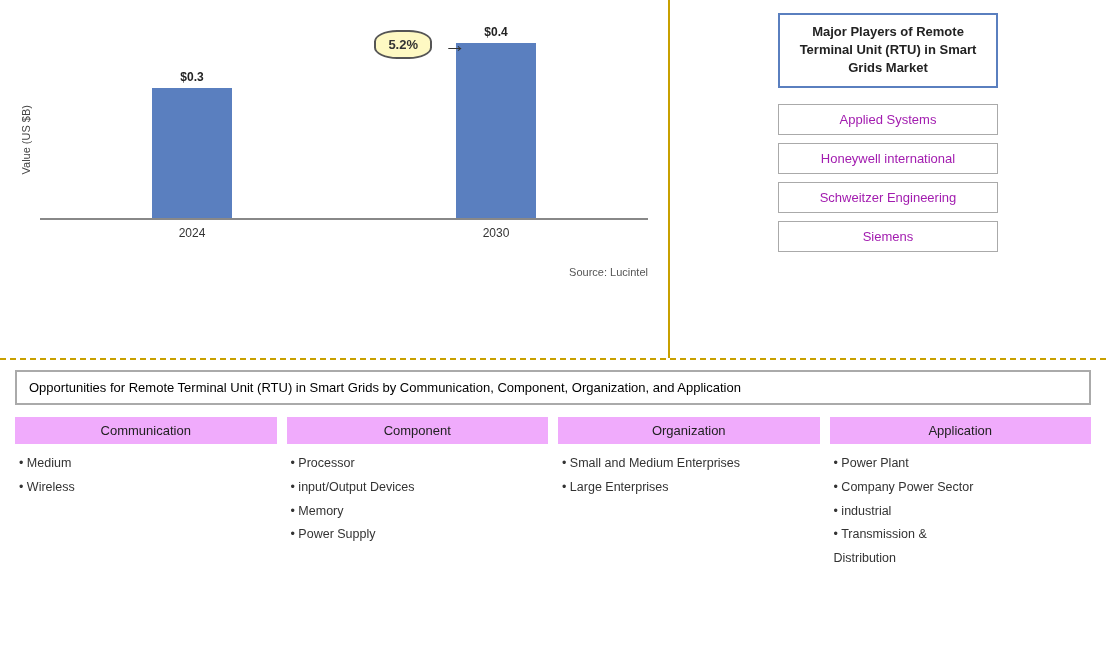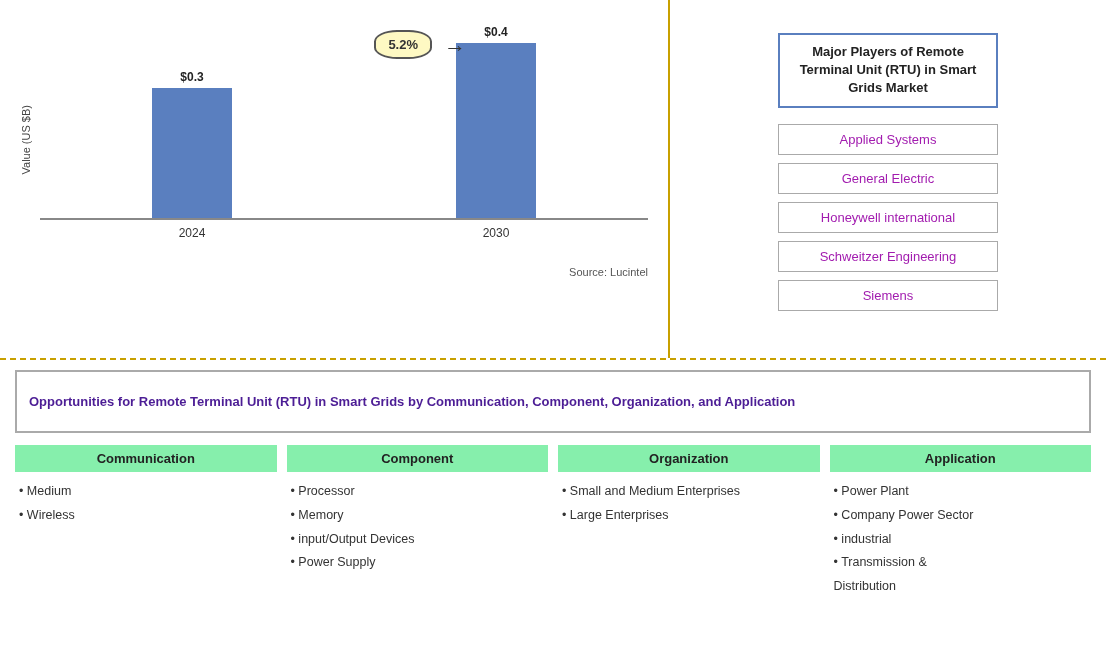--- a/index.html
+++ b/index.html
@@ -98,21 +98,21 @@
       font-size: 11px;
       color: #555;
       align-self: flex-end;
       margin-top: 6px;
     }
     .right-panel {
       flex: 1;
       display: flex;
       flex-direction: column;
       align-items: center;
-      padding: 33px 15px;
+      padding: 13px 15px;
     }
     .major-players-box {
       border: 2px solid #5a7fbf;
       padding: 8px 15px;
       text-align: center;
       font-weight: bold;
       font-size: 13px;
       margin-bottom: 16px;
       color: #222;
       line-height: 1.4;
@@ -126,41 +126,41 @@
       font-size: 13px;
       color: #a21caf;
       width: 220px;
     }
     .bottom-section {
       flex: 1;
       padding: 10px 15px 10px 15px;
     }
     .opportunities-title {
       border: 2px solid #aaa;
-      padding: 22px 12px;
-      font-size: 13px;
-      font-weight: bold;
-      color: #4c1d95;
+      padding: 8px 12px;
+      font-size: 13px;
+      font-weight: normal;
+      color: #000000;
       margin-bottom: 12px;
       display: inline-block;
       width: 100%;
     }
     .categories-row {
       display: flex;
       flex-direction: row;
       gap: 10px;
     }
     .category-col {
       flex: 1;
       display: flex;
       flex-direction: column;
     }
     .category-header {
-      background: #86efac;
-      font-weight: bold;
+      background: #f0abfc;
+      font-weight: normal;
       font-size: 13px;
       text-align: center;
       padding: 6px 4px;
       margin-bottom: 8px;
       color: #222;
     }
     .category-items {
       font-size: 12.5px;
       color: #333;
       line-height: 1.9;
@@ -210,21 +210,20 @@
         </div>
       </div>
       <div class="source-text">Source: Lucintel</div>
     </div>
 
     <div class="right-panel">
       <div class="major-players-box">
         Major Players of Remote<br>Terminal Unit (RTU) in Smart<br>Grids Market
       </div>
       <div class="player-item">Applied Systems</div>
-      <div class="player-item">General Electric</div>
       <div class="player-item">Honeywell international</div>
       <div class="player-item">Schweitzer Engineering</div>
       <div class="player-item">Siemens</div>
     </div>
   </div>
 
   <div class="bottom-section">
     <div class="opportunities-title">Opportunities for Remote Terminal Unit (RTU) in Smart Grids by Communication, Component, Organization, and Application</div>
     <div class="categories-row">
 
@@ -233,22 +232,22 @@
         <ul class="category-items">
           <li>Medium</li>
           <li>Wireless</li>
         </ul>
       </div>
 
       <div class="category-col">
         <div class="category-header">Component</div>
         <ul class="category-items">
           <li>Processor</li>
+          <li>input/Output Devices</li>
           <li>Memory</li>
-          <li>input/Output Devices</li>
           <li>Power Supply</li>
         </ul>
       </div>
 
       <div class="category-col">
         <div class="category-header">Organization</div>
         <ul class="category-items">
           <li>Small and Medium Enterprises</li>
           <li>Large Enterprises</li>
         </ul>

